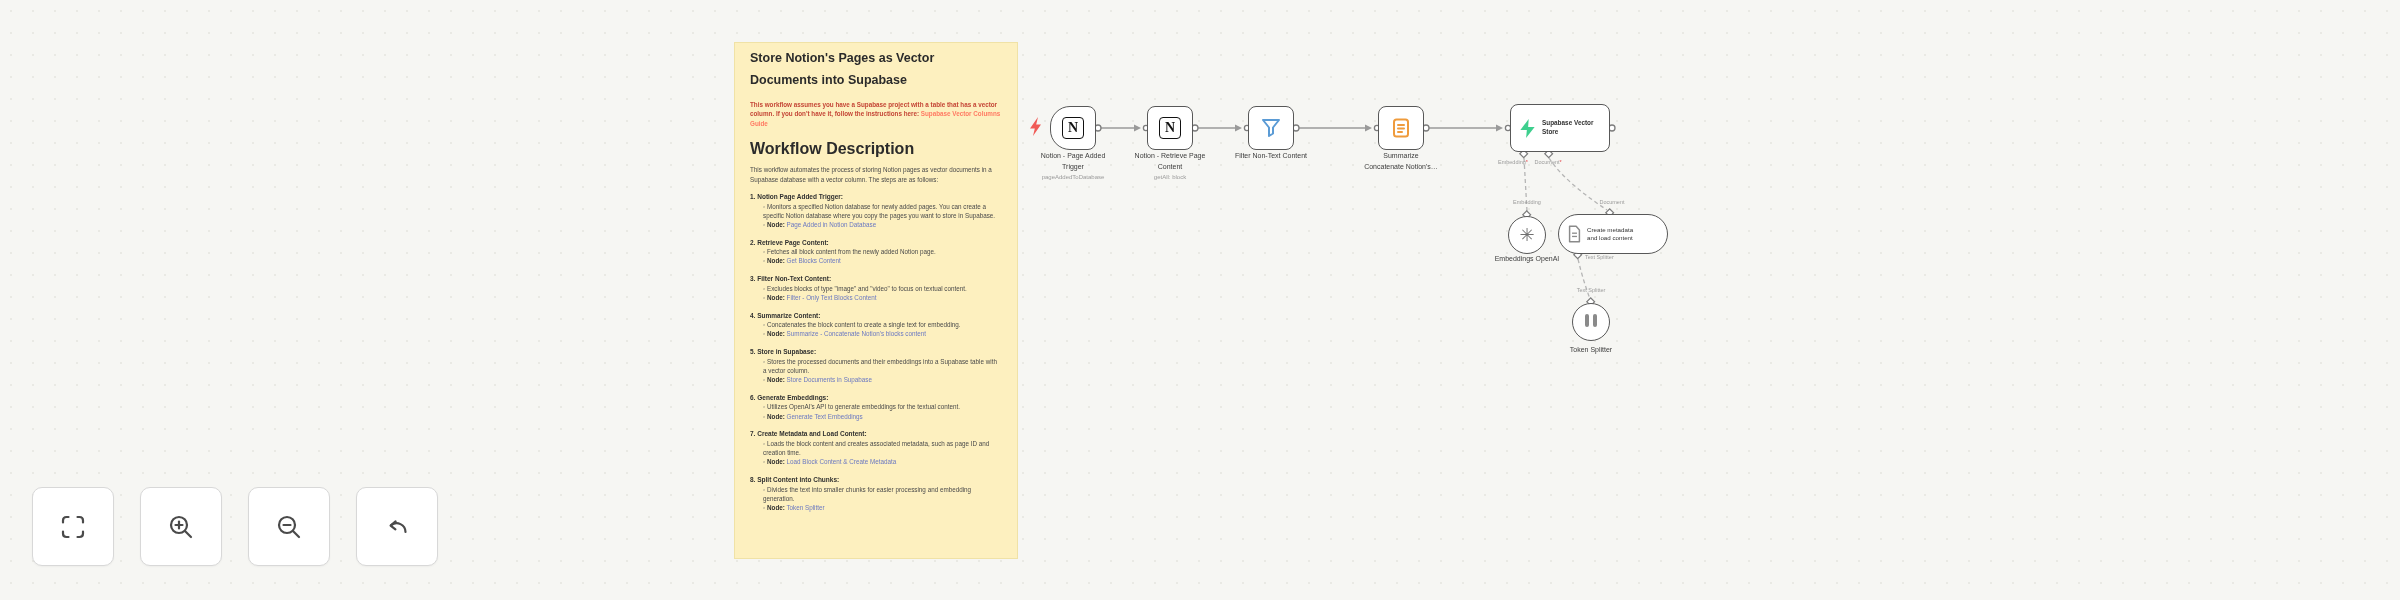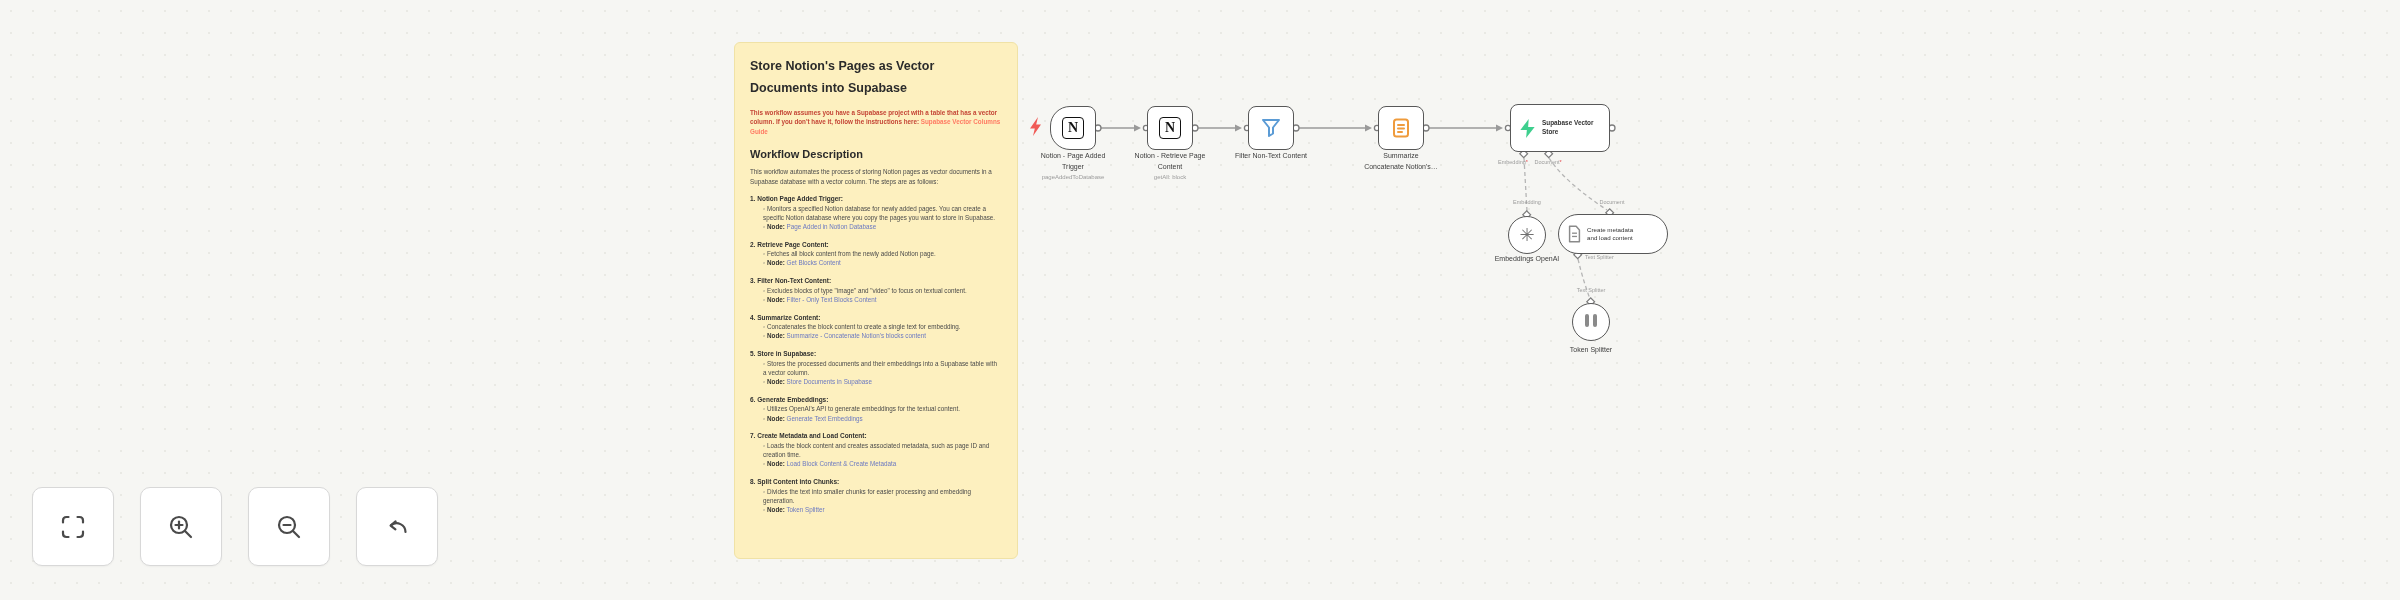--- a/index.html
+++ b/index.html
@@ -5,26 +5,26 @@
   * { margin:0; padding:0; box-sizing:border-box; }
   html,body { width:2400px; height:600px; }
   body { font-family:"Liberation Sans","DejaVu Sans",sans-serif; background:#f6f6f3; overflow:hidden; }
   #app { position:relative; width:2400px; height:600px;
          background:#f6f6f3;
          background-image:radial-gradient(circle,#e9e9e4 0.8px,transparent 0.9px);
          background-size:22px 22px; }
 
   
   .sticky { position:absolute; left:734px; top:42px; width:284px; height:517px;
-            background:#fdf0bf; border:1px solid #f0e2a6; border-radius:6px;
-            padding:13px 15px; overflow:hidden; }
+            background:#fdf0bf; border:1px solid #f0e2a6; border-radius:0;
+            padding:5px 15px; overflow:hidden; }
   .sticky h1 { font-size:12.5px; line-height:1.75; font-weight:bold; color:#2b2b2b; }
   .sticky .warn { margin-top:8px; font-size:6.3px; line-height:1.5; font-weight:bold; color:#c44536; }
   .sticky .warn a { color:#ff7a63; text-decoration:none; font-weight:bold; }
-  .sticky h2 { margin-top:12px; font-size:11px; font-weight:bold; color:#2b2b2b; }
+  .sticky h2 { margin-top:12px; font-size:16px; font-weight:bold; color:#2b2b2b; }
   .sticky .intro { margin-top:7px; font-size:6.3px; line-height:1.5; color:#4a4a4a; }
   .steps { margin-top:8px; list-style:none; }
   .step { margin-bottom:8.5px; }
   .step-title { font-size:6.5px; font-weight:bold; color:#303030; line-height:1.5; }
   .sub { margin-left:13px; font-size:6.3px; line-height:1.45; color:#4a4a4a; }
   .sub::before { content:"◦ "; color:#6b6b6b; }
   .sub .nl { font-weight:bold; color:#303030; }
   .sub .nn { color:#6a78c2; }
 
   

